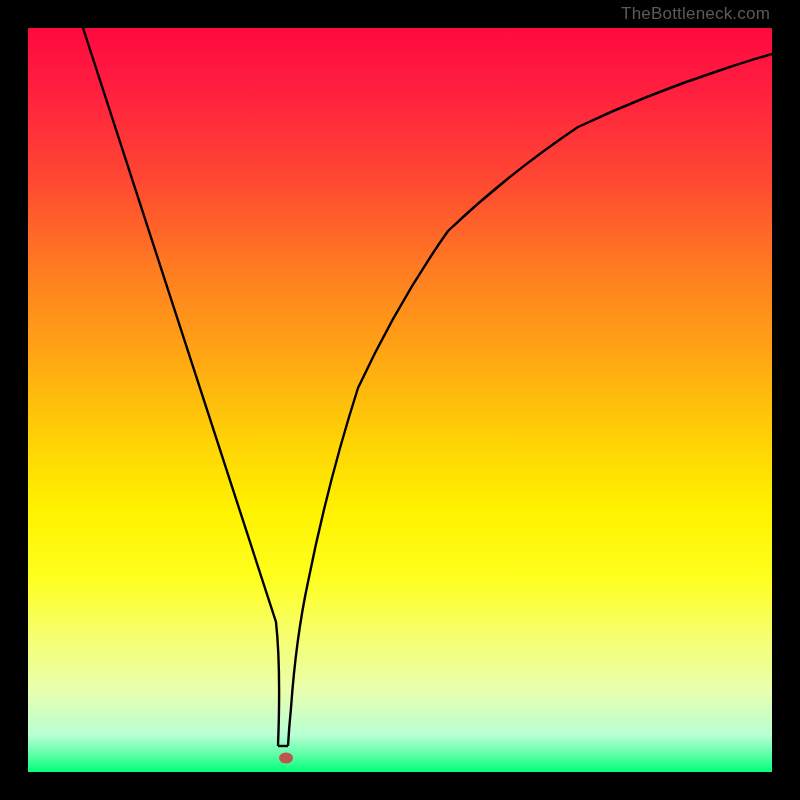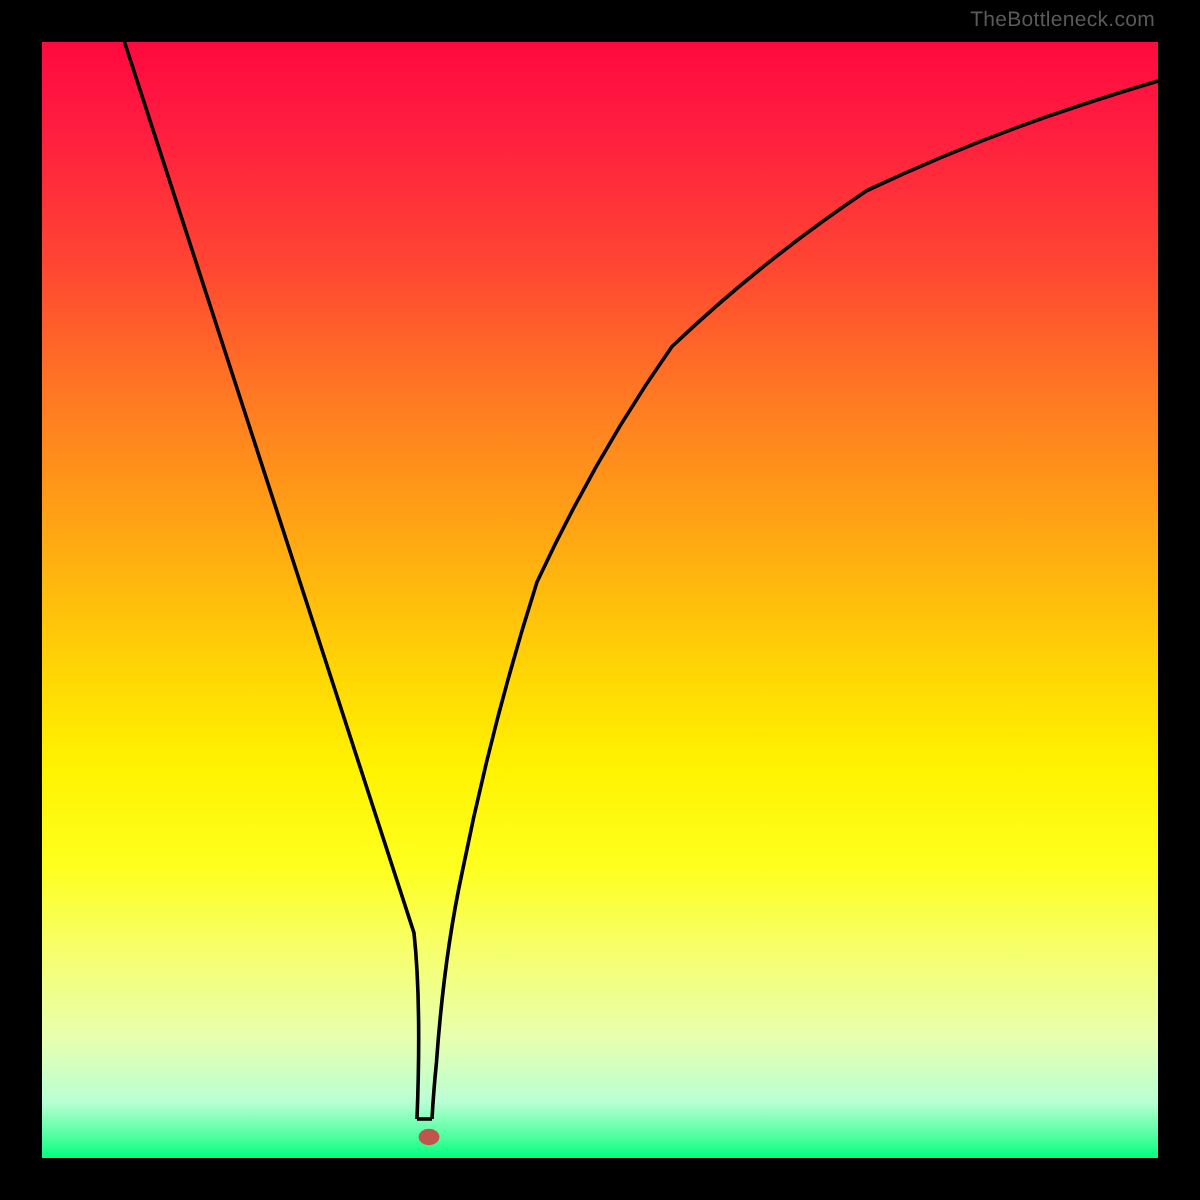--- a/index.html
+++ b/index.html
@@ -30,21 +30,21 @@
       #b8ffd4 95%,
       #52ffa1 98%,
       #00ff7c 100%
     );
   }
   .watermark {
     position: absolute;
     top: 4px;
     right: 30px;
     font-family: Arial, Helvetica, sans-serif;
-    font-size: 14px;
+    font-size: 17px;
     color: #5a5a5a;
     font-weight: 500;
     letter-spacing: 0.2px;
   }
   .curve-svg {
     position: absolute;
     left: 0;
     top: 0;
     width: 744px;
     height: 744px;

